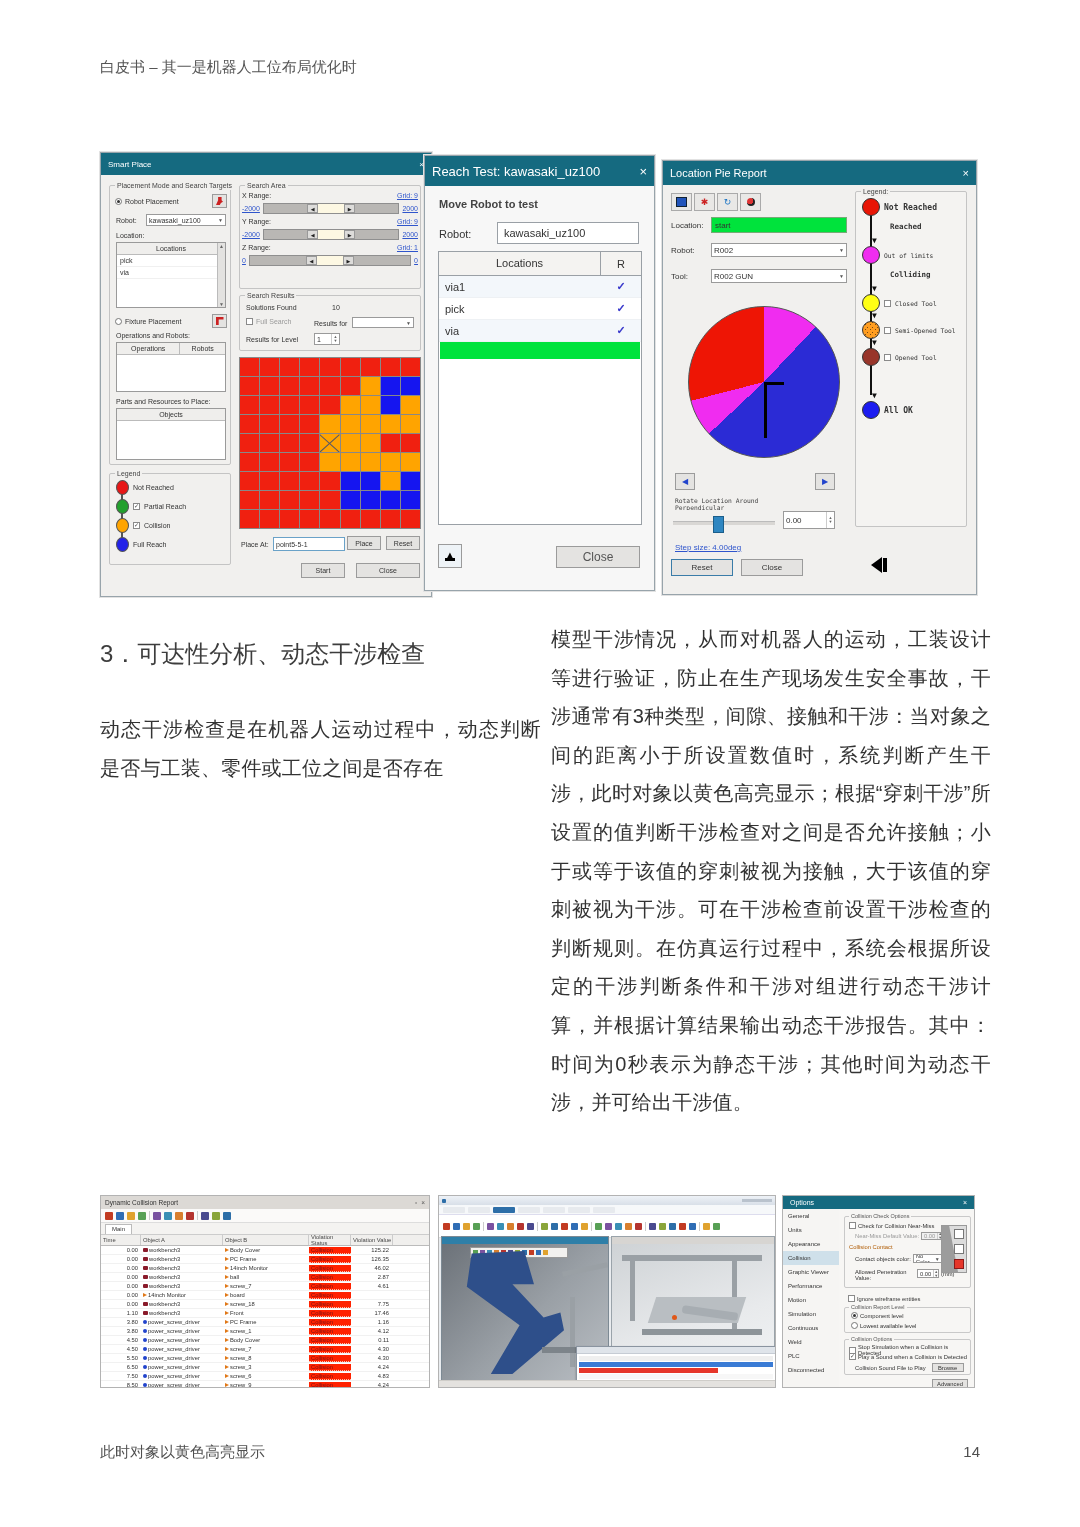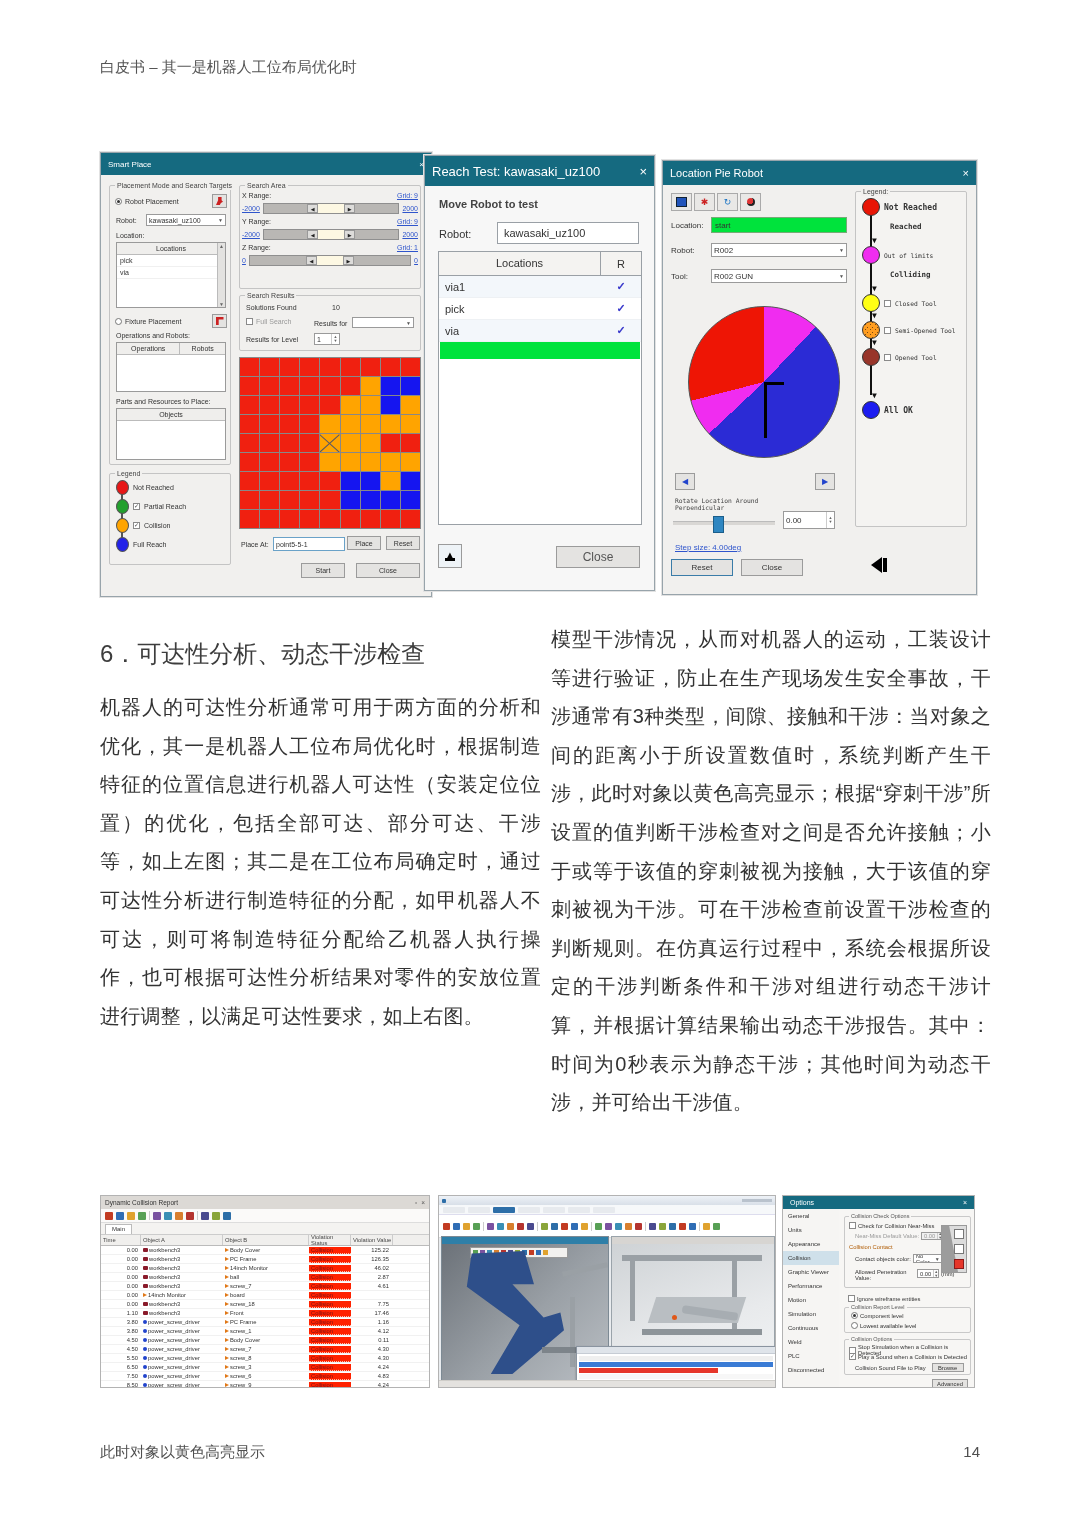--- a/index.html
+++ b/index.html
@@ -407,21 +407,21 @@
       <span style="width:10px;height:2.5px;background:#000;margin-top:-2px"></span>
     </span>
   </div>
   <div class="b abs" style="left:131px;top:390px;width:84px;height:22px;font-size:12px;color:#555">
     <span>Close</span>
   </div>
 </div>
 
 <div id="piedlg" class="dlg">
   <div class="tbar">
-    <span>Location Pie Robot</span>
+    <span>Location Pie Report</span>
     <span>×</span>
   </div>
   <div class="abs" style="left:8px;top:32px;display:flex;gap:2px">
     <span class="tbtn">
         <span style="width:9px;height:8px;background:#2255bb;border:1px solid #123"></span>
       </span>
     <span class="tbtn">
         <span style="color:#c22;font-size:9px">✱</span>
       </span>
     <span class="tbtn">
@@ -521,24 +521,24 @@
     </div>
   <div class="b abs" style="left:78px;top:398px;width:62px;height:17px">
       <span>Close</span>
     </div>
   <div class="abs" style="left:208px;top:396px;display:flex;align-items:center">
     <span style="width:0;height:0;border-right:11px solid #000;border-top:8px solid transparent;border-bottom:8px solid transparent"></span>
     <span style="width:4px;height:14px;background:#000;margin-left:1px"></span>
   </div>
 </div>
 
-<div class="abs" style="left:100px;top:638px;font-size:24px;color:#3d3d3d">6．可达性分析、动态干涉检查</div>
+<div class="abs" style="left:100px;top:638px;font-size:24px;color:#3d3d3d">3．可达性分析、动态干涉检查</div>
 
 <div class="abs para" style="left:100px;top:688px;width:441px">
-  <p style="margin:0">机器人的可达性分析通常可用于两方面的分析和优化，其一是机器人工位布局优化时，根据制造特征的位置信息进行机器人可达性（安装定位位置）的优化，包括全部可达、部分可达、干涉等，如上左图；其二是在工位布局确定时，通过可达性分析进行制造特征的分配，如甲机器人不可达，则可将制造特征分配给乙机器人执行操作，也可根据可达性分析结果对零件的安放位置进行调整，以满足可达性要求，如上右图。</p>
+  <p style="margin:22px 0 0 0">动态干涉检查是在机器人运动过程中，动态判断是否与工装、零件或工位之间是否存在</p>
 </div>
 <div class="abs para" style="left:551px;top:620px;width:440px">
   <p style="margin:0">模型干涉情况，从而对机器人的运动，工装设计等进行验证，防止在生产现场发生安全事故，干涉通常有3种类型，间隙、接触和干涉：当对象之间的距离小于所设置数值时，系统判断产生干涉，此时对象以黄色高亮显示；根据“穿刺干涉”所设置的值判断干涉检查对之间是否允许接触；小于或等于该值的穿刺被视为接触，大于该值的穿刺被视为干涉。可在干涉检查前设置干涉检查的判断规则。在仿真运行过程中，系统会根据所设定的干涉判断条件和干涉对组进行动态干涉计算，并根据计算结果输出动态干涉报告。其中：时间为0秒表示为静态干涉；其他时间为动态干涉，并可给出干涉值。</p>
 </div>
 
 <div id="colrep" class="win" style="left:100px;top:1195px;width:330px;height:193px">
   <div class="wtitle">
     <span>Dynamic Collision Report</span>
     <span style="display:flex;gap:4px;color:#555">
       <span>▫</span>

